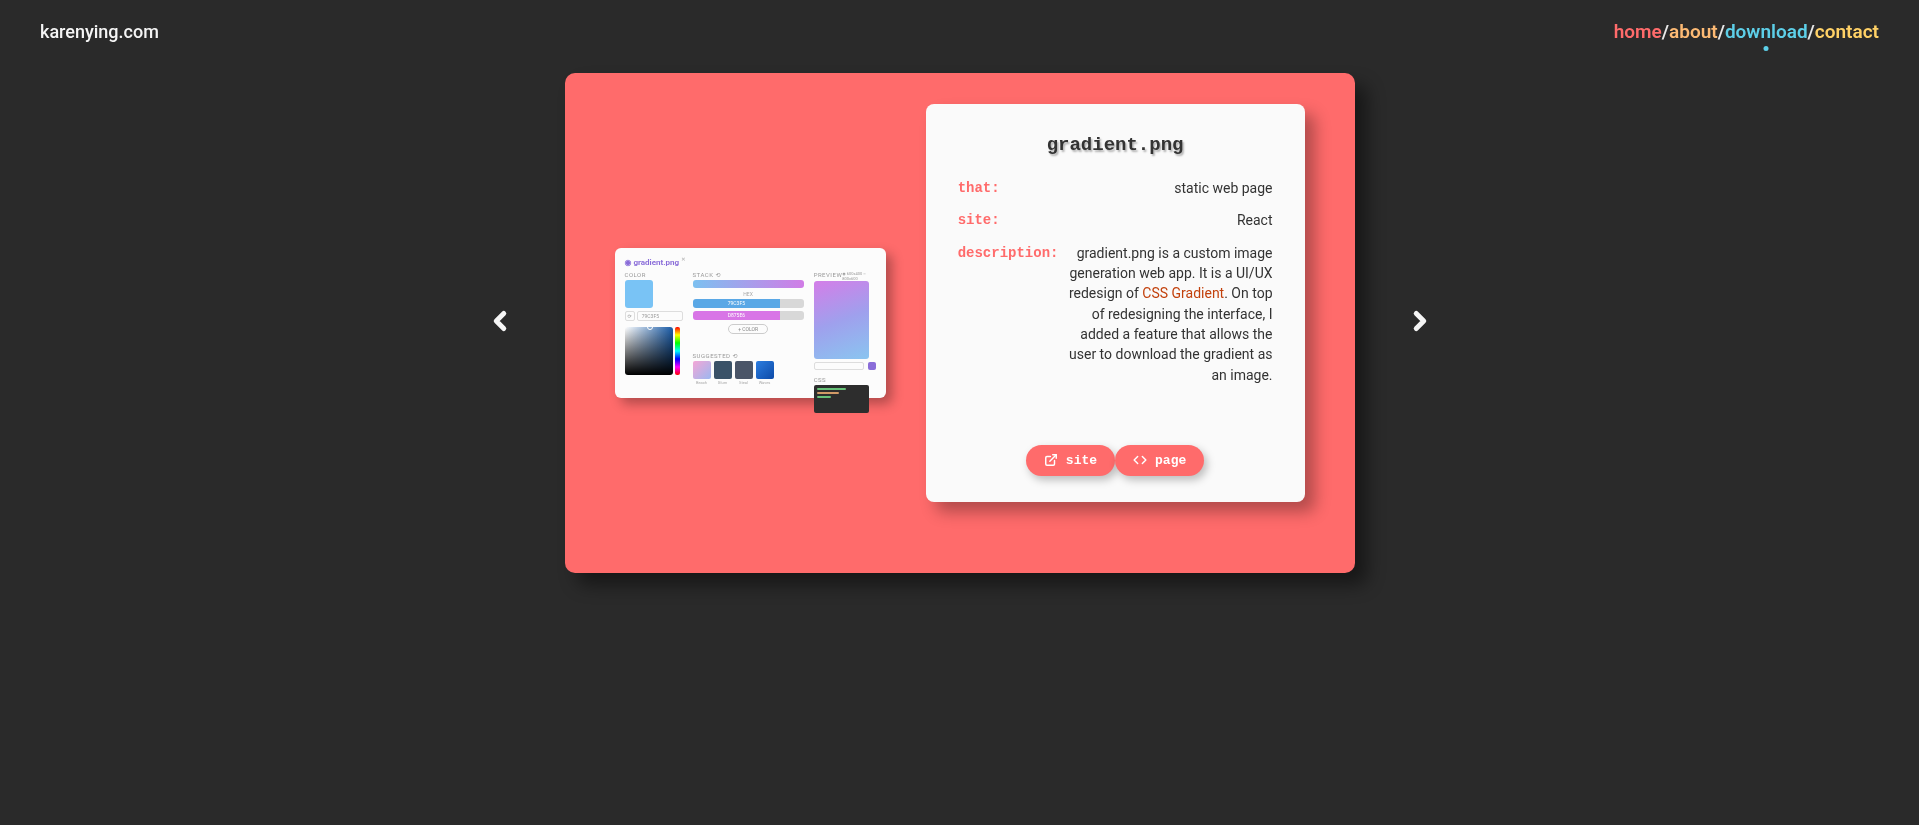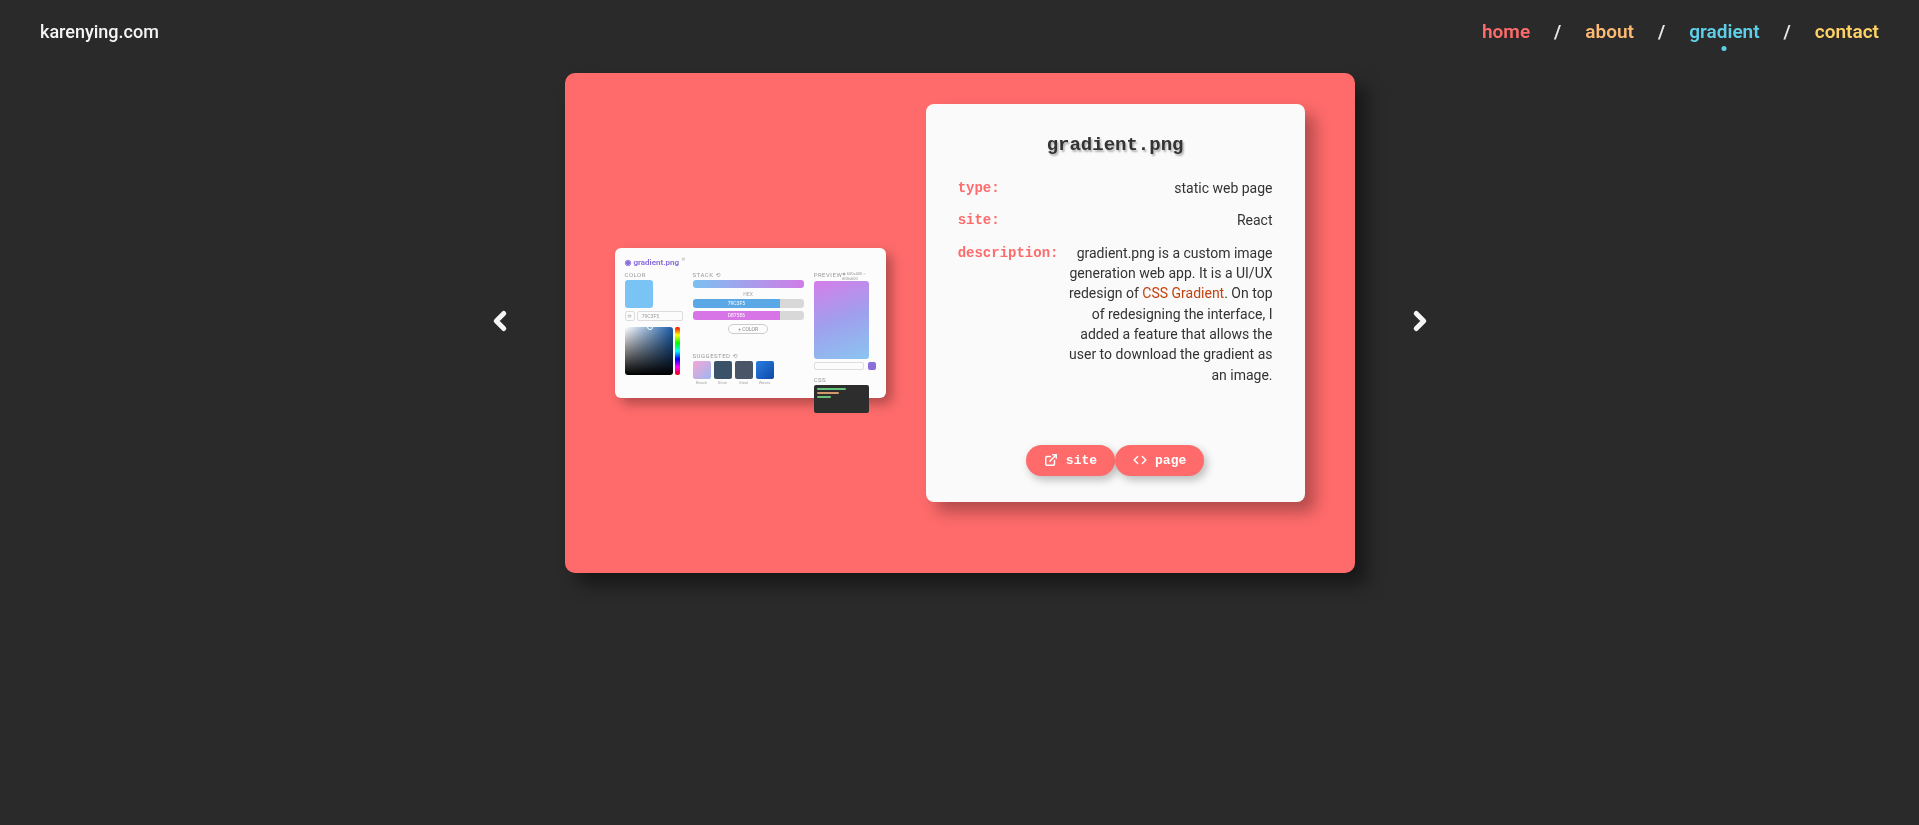--- a/index.html
+++ b/index.html
@@ -22,21 +22,21 @@
     }
     .logo {
       color: #f5f5f5;
       font-size: 18px;
       font-weight: 500;
       cursor: pointer;
     }
     .nav {
       display: flex;
       align-items: center;
-      gap: 24px;
+      gap: 0;
       font-size: 19px;
       font-weight: 600;
     }
     .nav-sep {
       color: #e8e8e8;
     }
     .nav-link {
       cursor: pointer;
       position: relative;
     }
@@ -257,21 +257,21 @@
 </head>
 <body>
 
 <div class="header">
   <div class="logo">karenying.com</div>
   <div class="nav">
     <span class="nav-link nav-home">home</span>
     <span class="nav-sep">/</span>
     <span class="nav-link nav-about">about</span>
     <span class="nav-sep">/</span>
-    <span class="nav-link nav-projects">gradient</span>
+    <span class="nav-link nav-projects">download</span>
     <span class="nav-sep">/</span>
     <span class="nav-link nav-contact">contact</span>
   </div>
 </div>
 
 <div class="main">
   <div class="arrow">
     <svg viewBox="0 0 24 24" fill="none" stroke="currentColor" stroke-width="4" stroke-linecap="round" stroke-linejoin="round">
         <polyline points="15 18 9 12 15 6"></polyline>
       </svg>
@@ -343,21 +343,21 @@
             <div class="thumb-css-line" style="width:45%;background:#d19a66"></div>
             <div class="thumb-css-line" style="width:30%"></div>
           </div>
         </div>
       </div>
     </div>
 
     <div class="info-card">
       <div class="info-title">gradient.png</div>
       <div class="info-row">
-        <div class="info-label">type:</div>
+        <div class="info-label">that:</div>
         <div class="info-value">static web page</div>
       </div>
       <div class="info-row">
         <div class="info-label">site:</div>
         <div class="info-value">React</div>
       </div>
       <div class="info-row">
         <div class="info-label">description:</div>
         <div class="info-value">
           <span>gradient.png is a custom image generation web app. It is a UI/UX redesign of </span><span class="link">CSS Gradient</span><span>. On top of redesigning the interface, I added a feature that allows the user to download the gradient as an image.</span>

